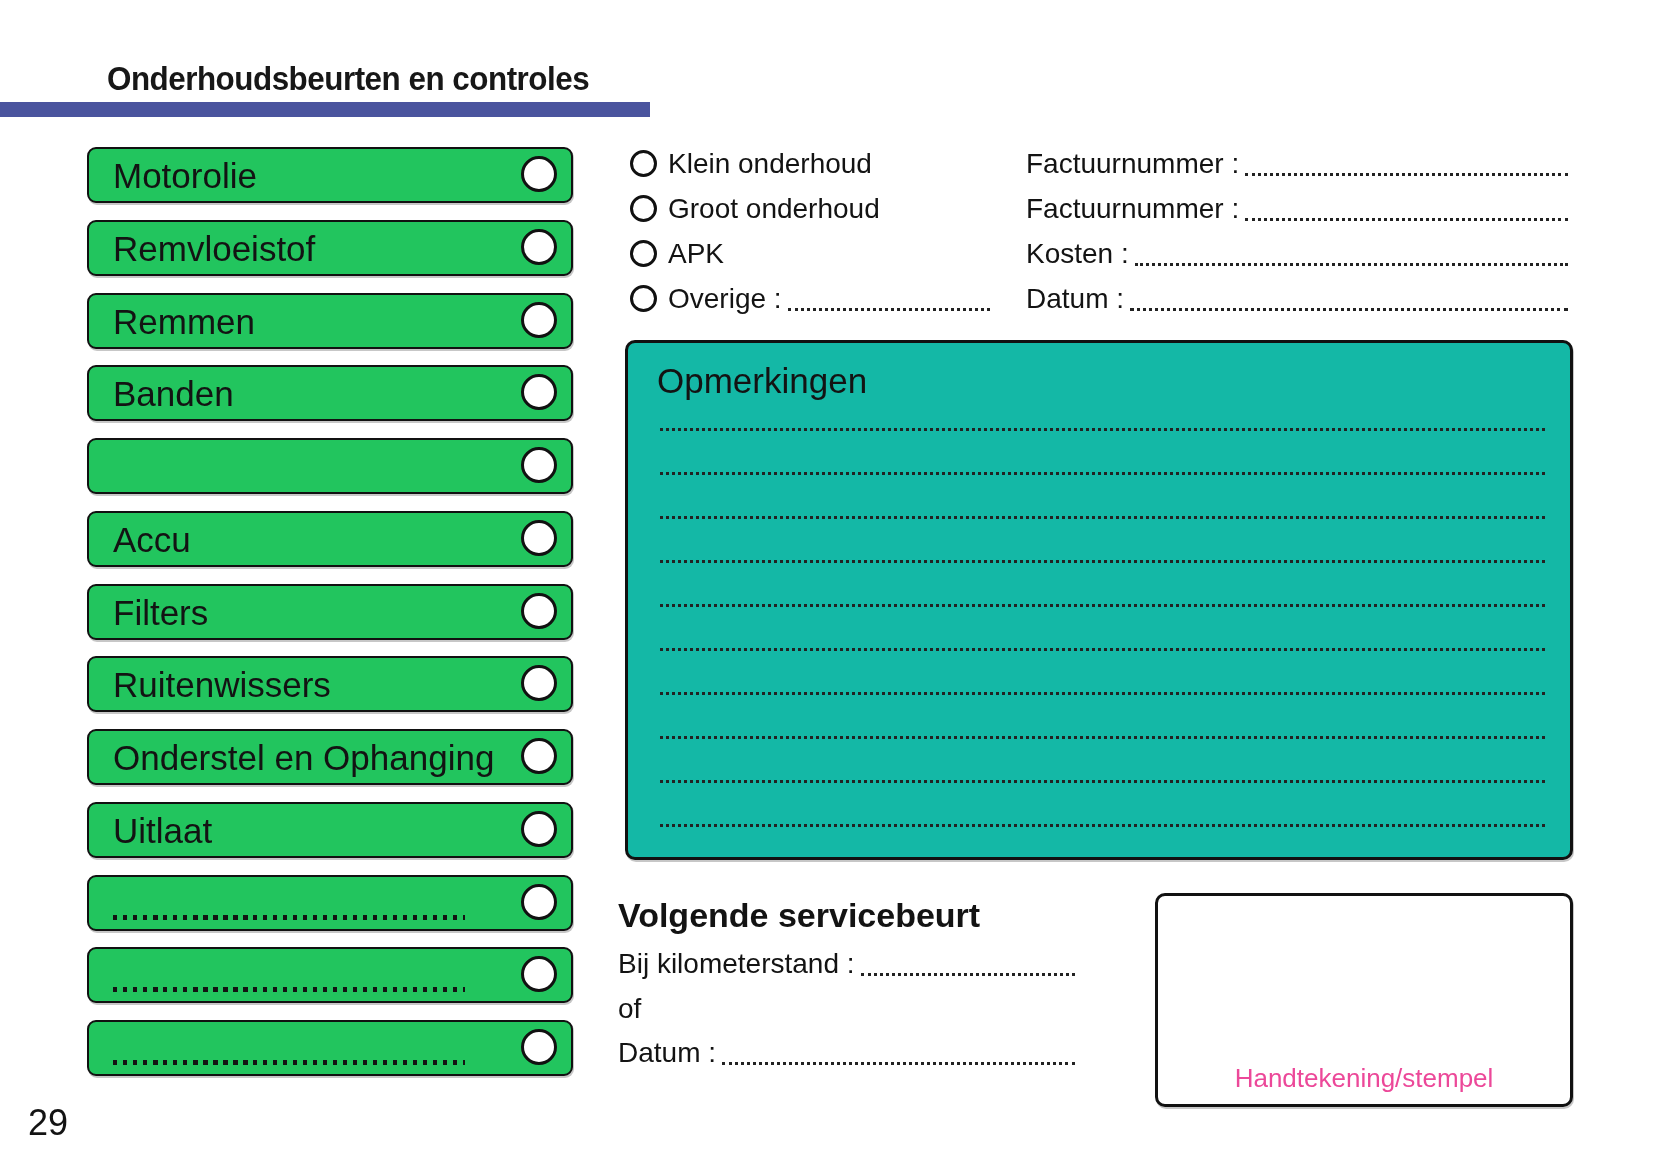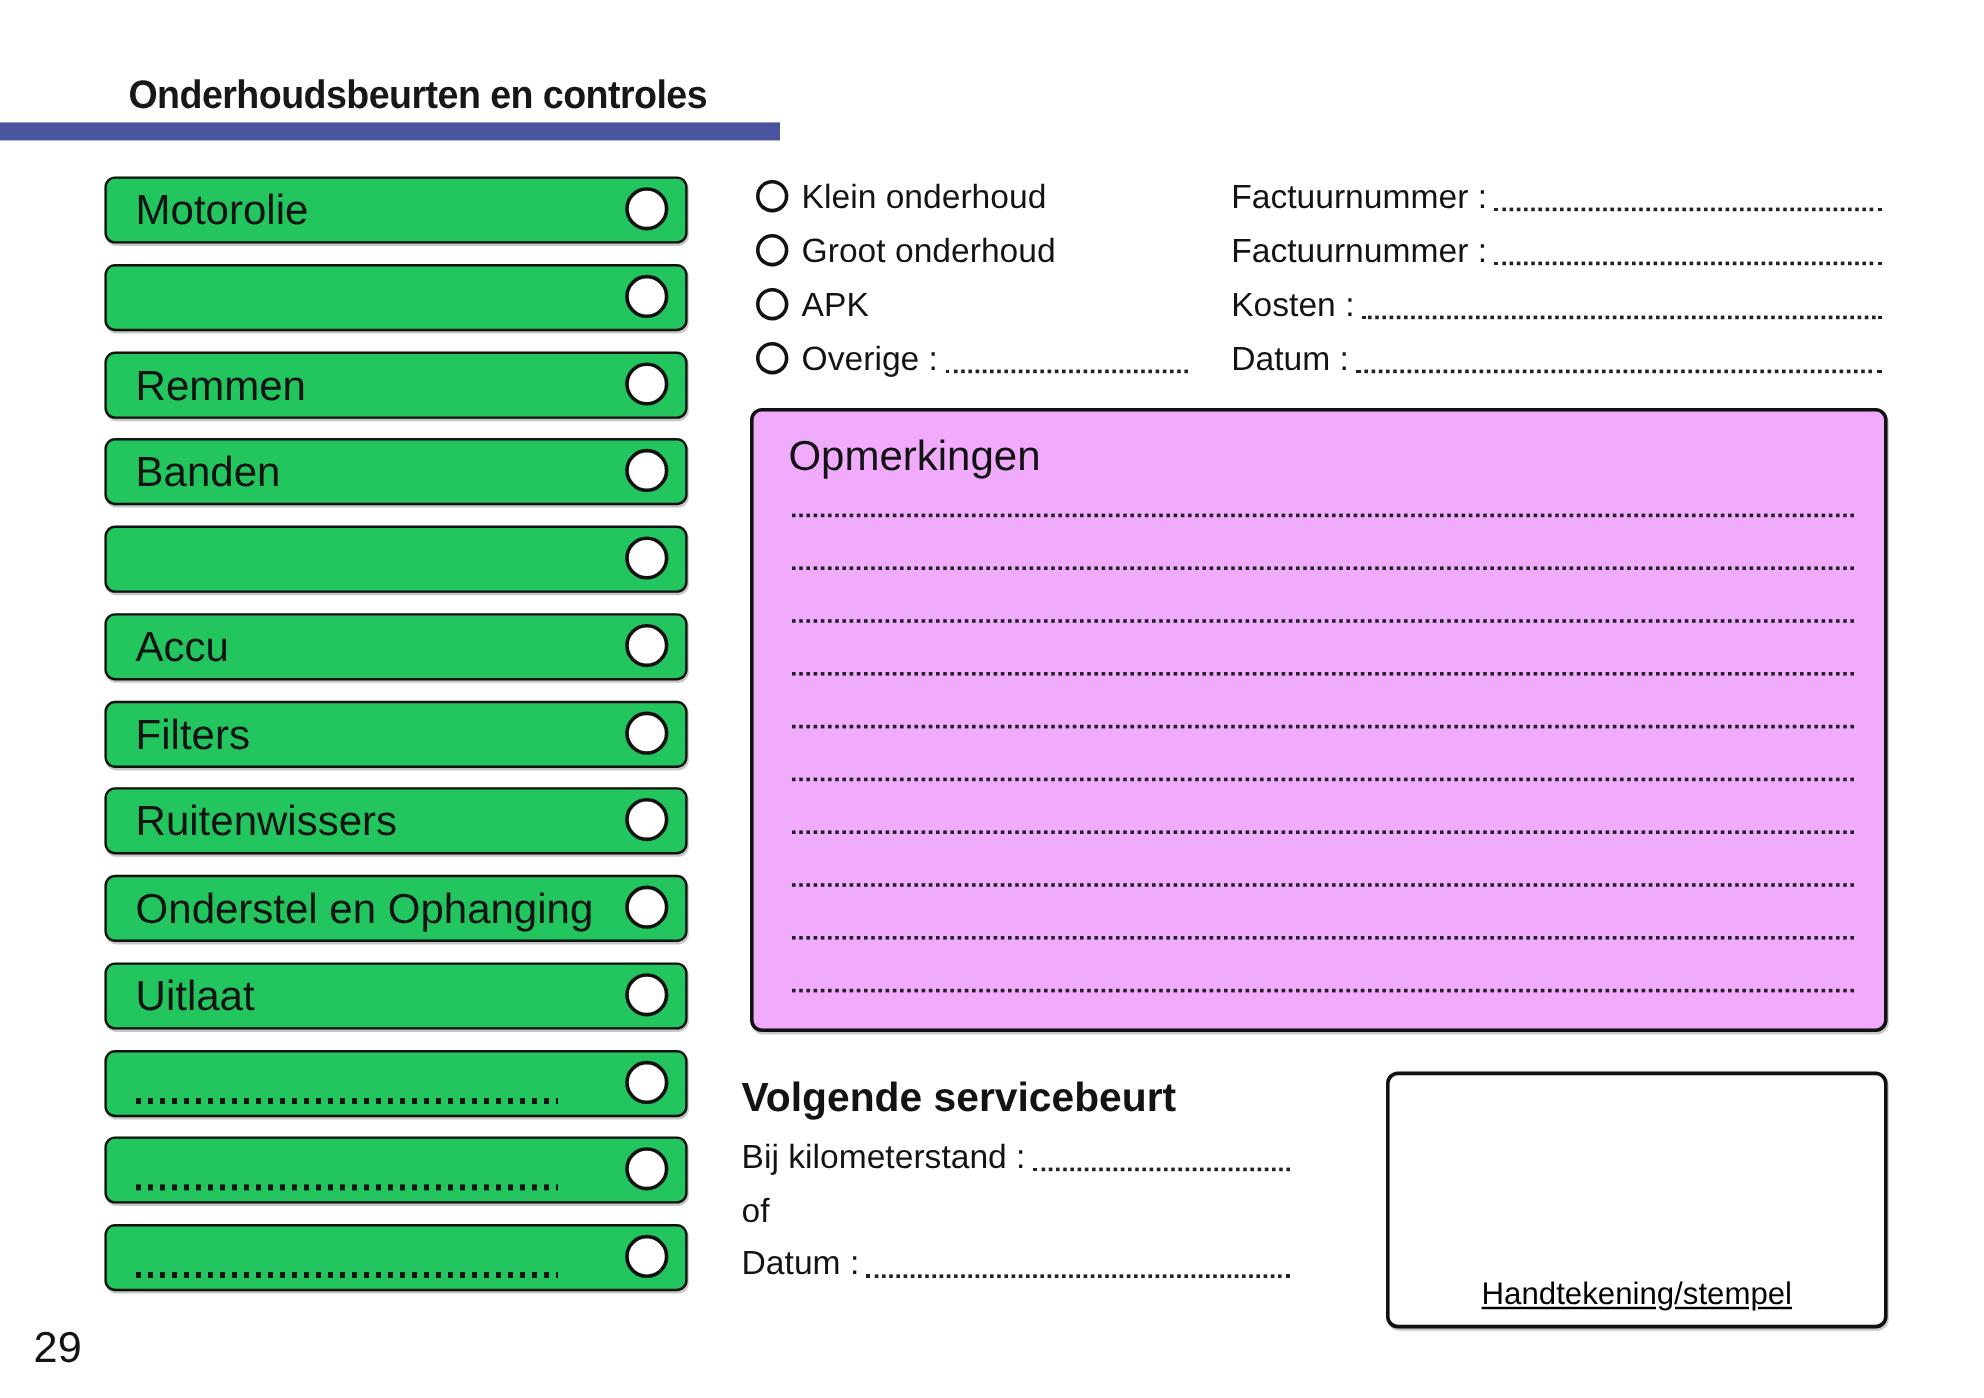--- a/index.html
+++ b/index.html
@@ -42,21 +42,21 @@
   .leader{
     flex:1 1 auto;align-self:flex-end;height:0;border-bottom:3px dotted #222;
     margin-bottom:10px;margin-left:6px;min-width:20px;
   }
   
   .field-row{position:absolute;left:1026px;width:542px;height:45px;display:flex;align-items:center;}
   .field-label{font-size:28px;line-height:45px;white-space:nowrap;color:#131313;}
   
   .remarks-box{
     position:absolute;left:625px;top:340px;width:948px;height:520px;box-sizing:border-box;
-    border:3px solid #111;border-radius:10px;background:#f0abfc;
+    border:3px solid #111;border-radius:10px;background:#14b8a6;
     box-shadow:1px 2px 0 rgba(0,0,0,0.22);
     text-decoration:underline;
   }
   .remarks-title{
     position:absolute;left:29px;top:20px;margin:0;font-size:35px;font-weight:normal;
     line-height:1;white-space:nowrap;color:#131313;
   }
   .remark-line{
     position:absolute;left:32px;width:885px;height:0;border-bottom:3px dotted #222;
   }
@@ -87,20 +87,21 @@
 
   <h1 class="title">Onderhoudsbeurten en controles</h1>
   <div class="accent-bar" style="background: rgb(74, 84, 158);"></div>
 
   <section id="checklist-host">
       <div class="check-row" style="top: 147px;">
         <span class="check-label">Motorolie</span>
         <span class="check-circle"></span>
       </div>
       <div class="check-row" style="top: 220px;">
+        <span class="check-label">Remvloeistof</span>
         <span class="check-circle"></span>
       </div>
       <div class="check-row" style="top: 293px;">
         <span class="check-label">Remmen</span>
         <span class="check-circle"></span>
       </div>
       <div class="check-row" style="top: 365px; padding-left: 20px;">
         <span class="check-label">Banden</span>
         <span class="check-circle"></span>
       </div>
@@ -205,18 +206,18 @@
       <div class="next-row" style="top: 985.5px;">
         <span class="field-label">of</span>
       </div>
       <div class="next-row" style="top: 1030px;">
         <span class="field-label">Datum :</span>
         <span class="leader"></span>
       </div>
     </section>
 
   <div class="signature-box">
-    <div class="signature-label" style="color: #000000; text-decoration: underline;">Handtekening/stempel</div>
+    <div class="signature-label" style="color: #ec4899;">Handtekening/stempel</div>
   </div>
 
   <div class="page-number">29</div>
 
 </div>
 
 </body></html>

